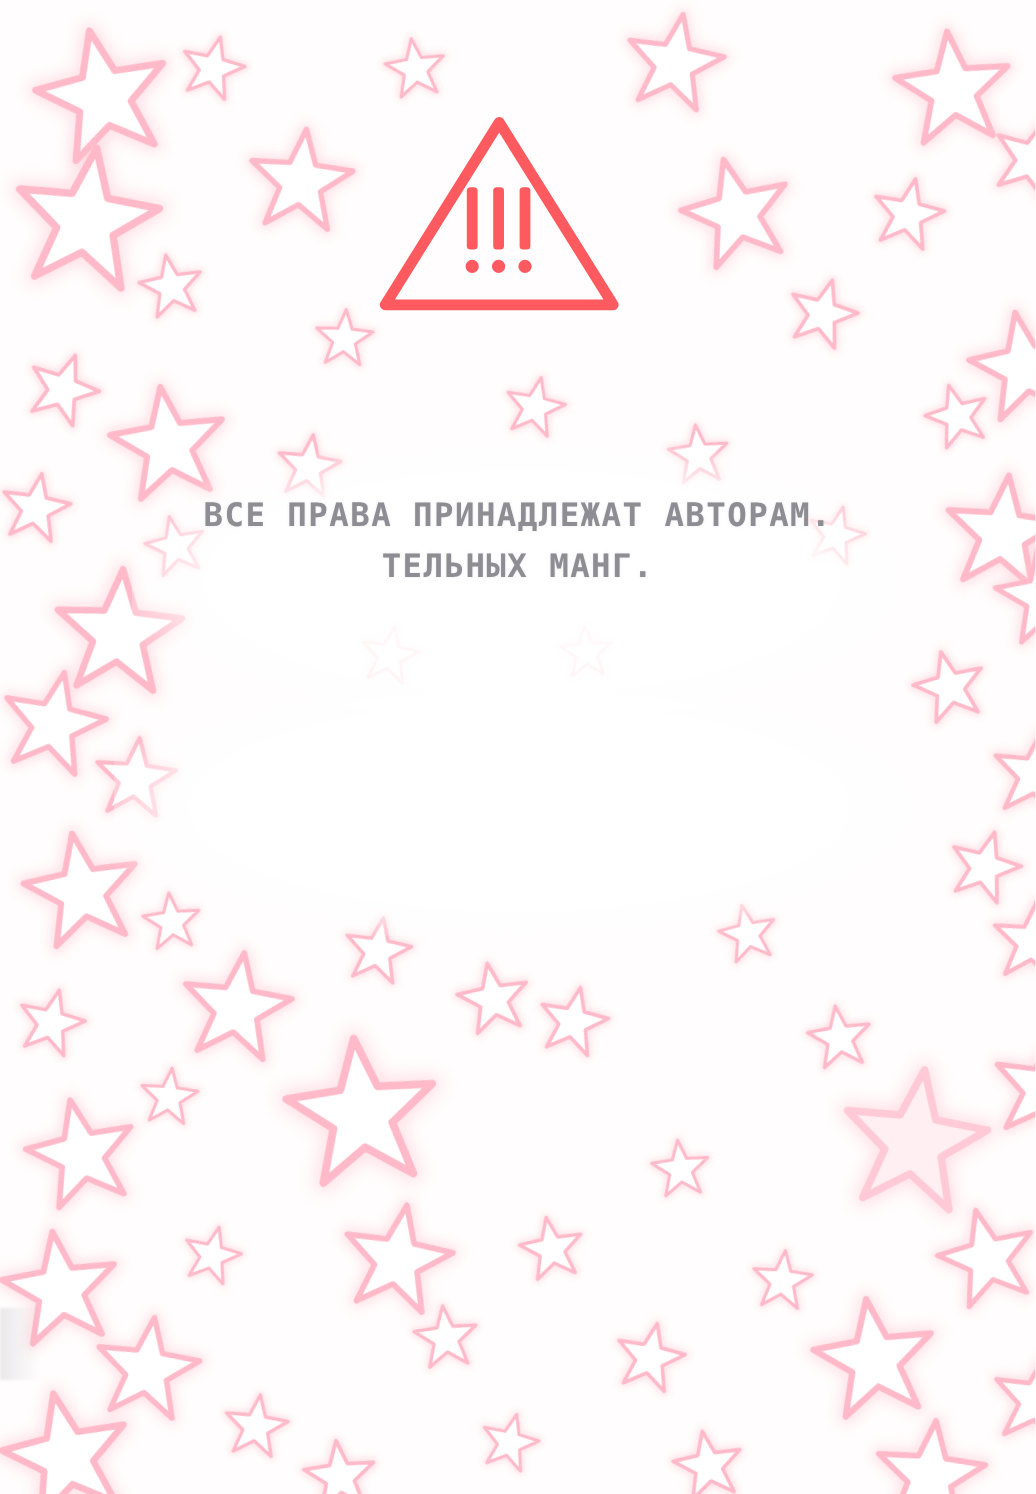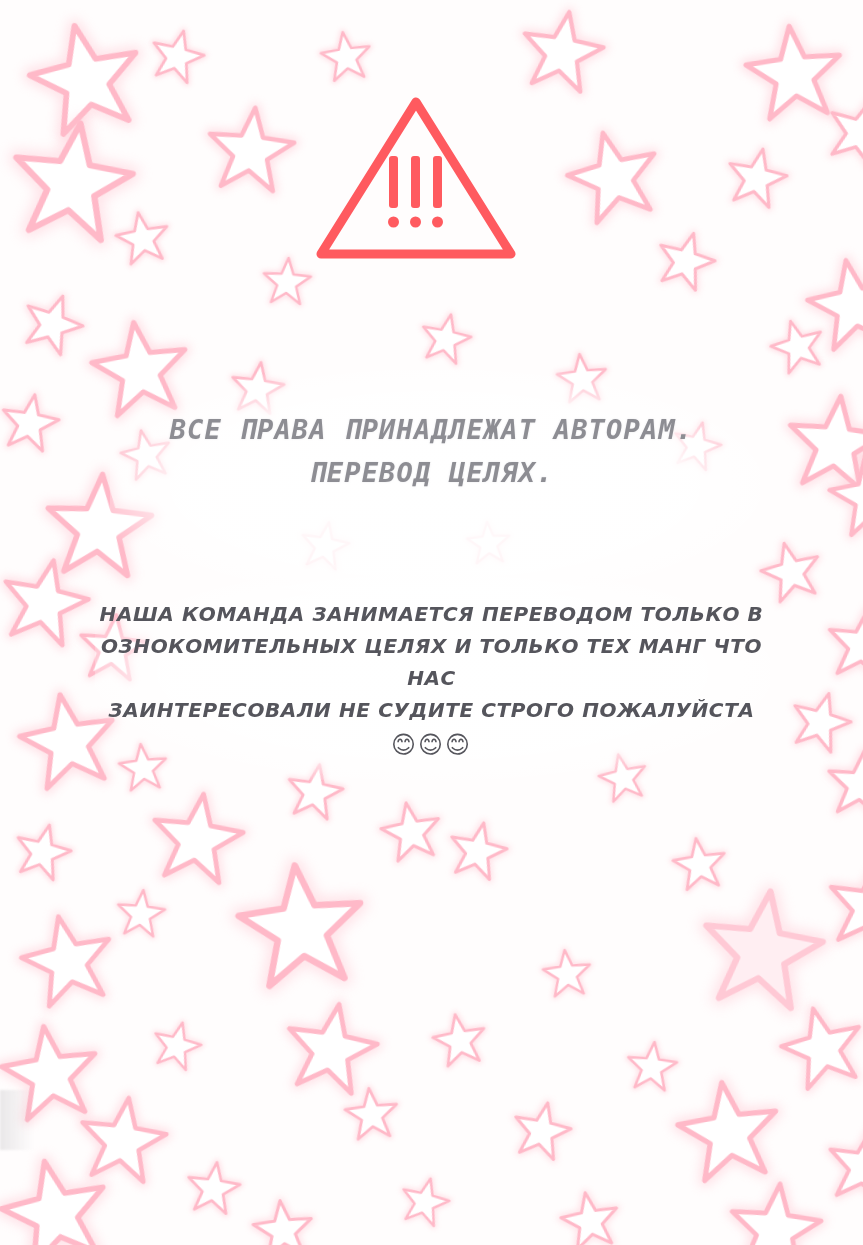--- a/index.html
+++ b/index.html
@@ -13,21 +13,20 @@
     overflow: hidden;
     font-family: "DejaVu Sans", sans-serif;
   }
 
   #page {
     position: relative;
     width: 863px;
     height: 1245px;
     background: #fffdfd;
     overflow: hidden;
-    font-style: italic;
   }
 
   
   #stars {
     position: absolute;
     inset: 0;
     pointer-events: none;
   }
   .star {
     position: absolute;
@@ -541,24 +540,18 @@
         <rect x="122" y="68" width="9" height="52" rx="3"></rect>
         <circle cx="82.5" cy="134" r="5.5"></circle>
         <circle cx="104.5" cy="134" r="5.5"></circle>
         <circle cx="126.5" cy="134" r="5.5"></circle>
       </g>
     </svg>
   </div>
 
   <div id="headline">
     <span class="line">ВСЕ ПРАВА ПРИНАДЛЕЖАТ АВТОРАМ.</span>
-    <span class="line">ПЕРЕВОД ЦЕЛЯХ.</span>
+    <span class="line">ТЕЛЬНЫХ МАНГ.</span>
   </div>
 
-  <div id="note">
-    <span class="line">НАША КОМАНДА ЗАНИМАЕТСЯ ПЕРЕВОДОМ ТОЛЬКО В</span>
-    <span class="line">ОЗНОКОМИТЕЛЬНЫХ ЦЕЛЯХ И ТОЛЬКО ТЕХ МАНГ ЧТО НАС</span>
-    <span class="line">ЗАИНТЕРЕСОВАЛИ НЕ СУДИТЕ СТРОГО ПОЖАЛУЙСТА</span>
-    <span class="emoji">😊😊😊</span>
-  </div>
 
   <div id="edge-artifact"></div>
 </div>
 
 </body></html>

